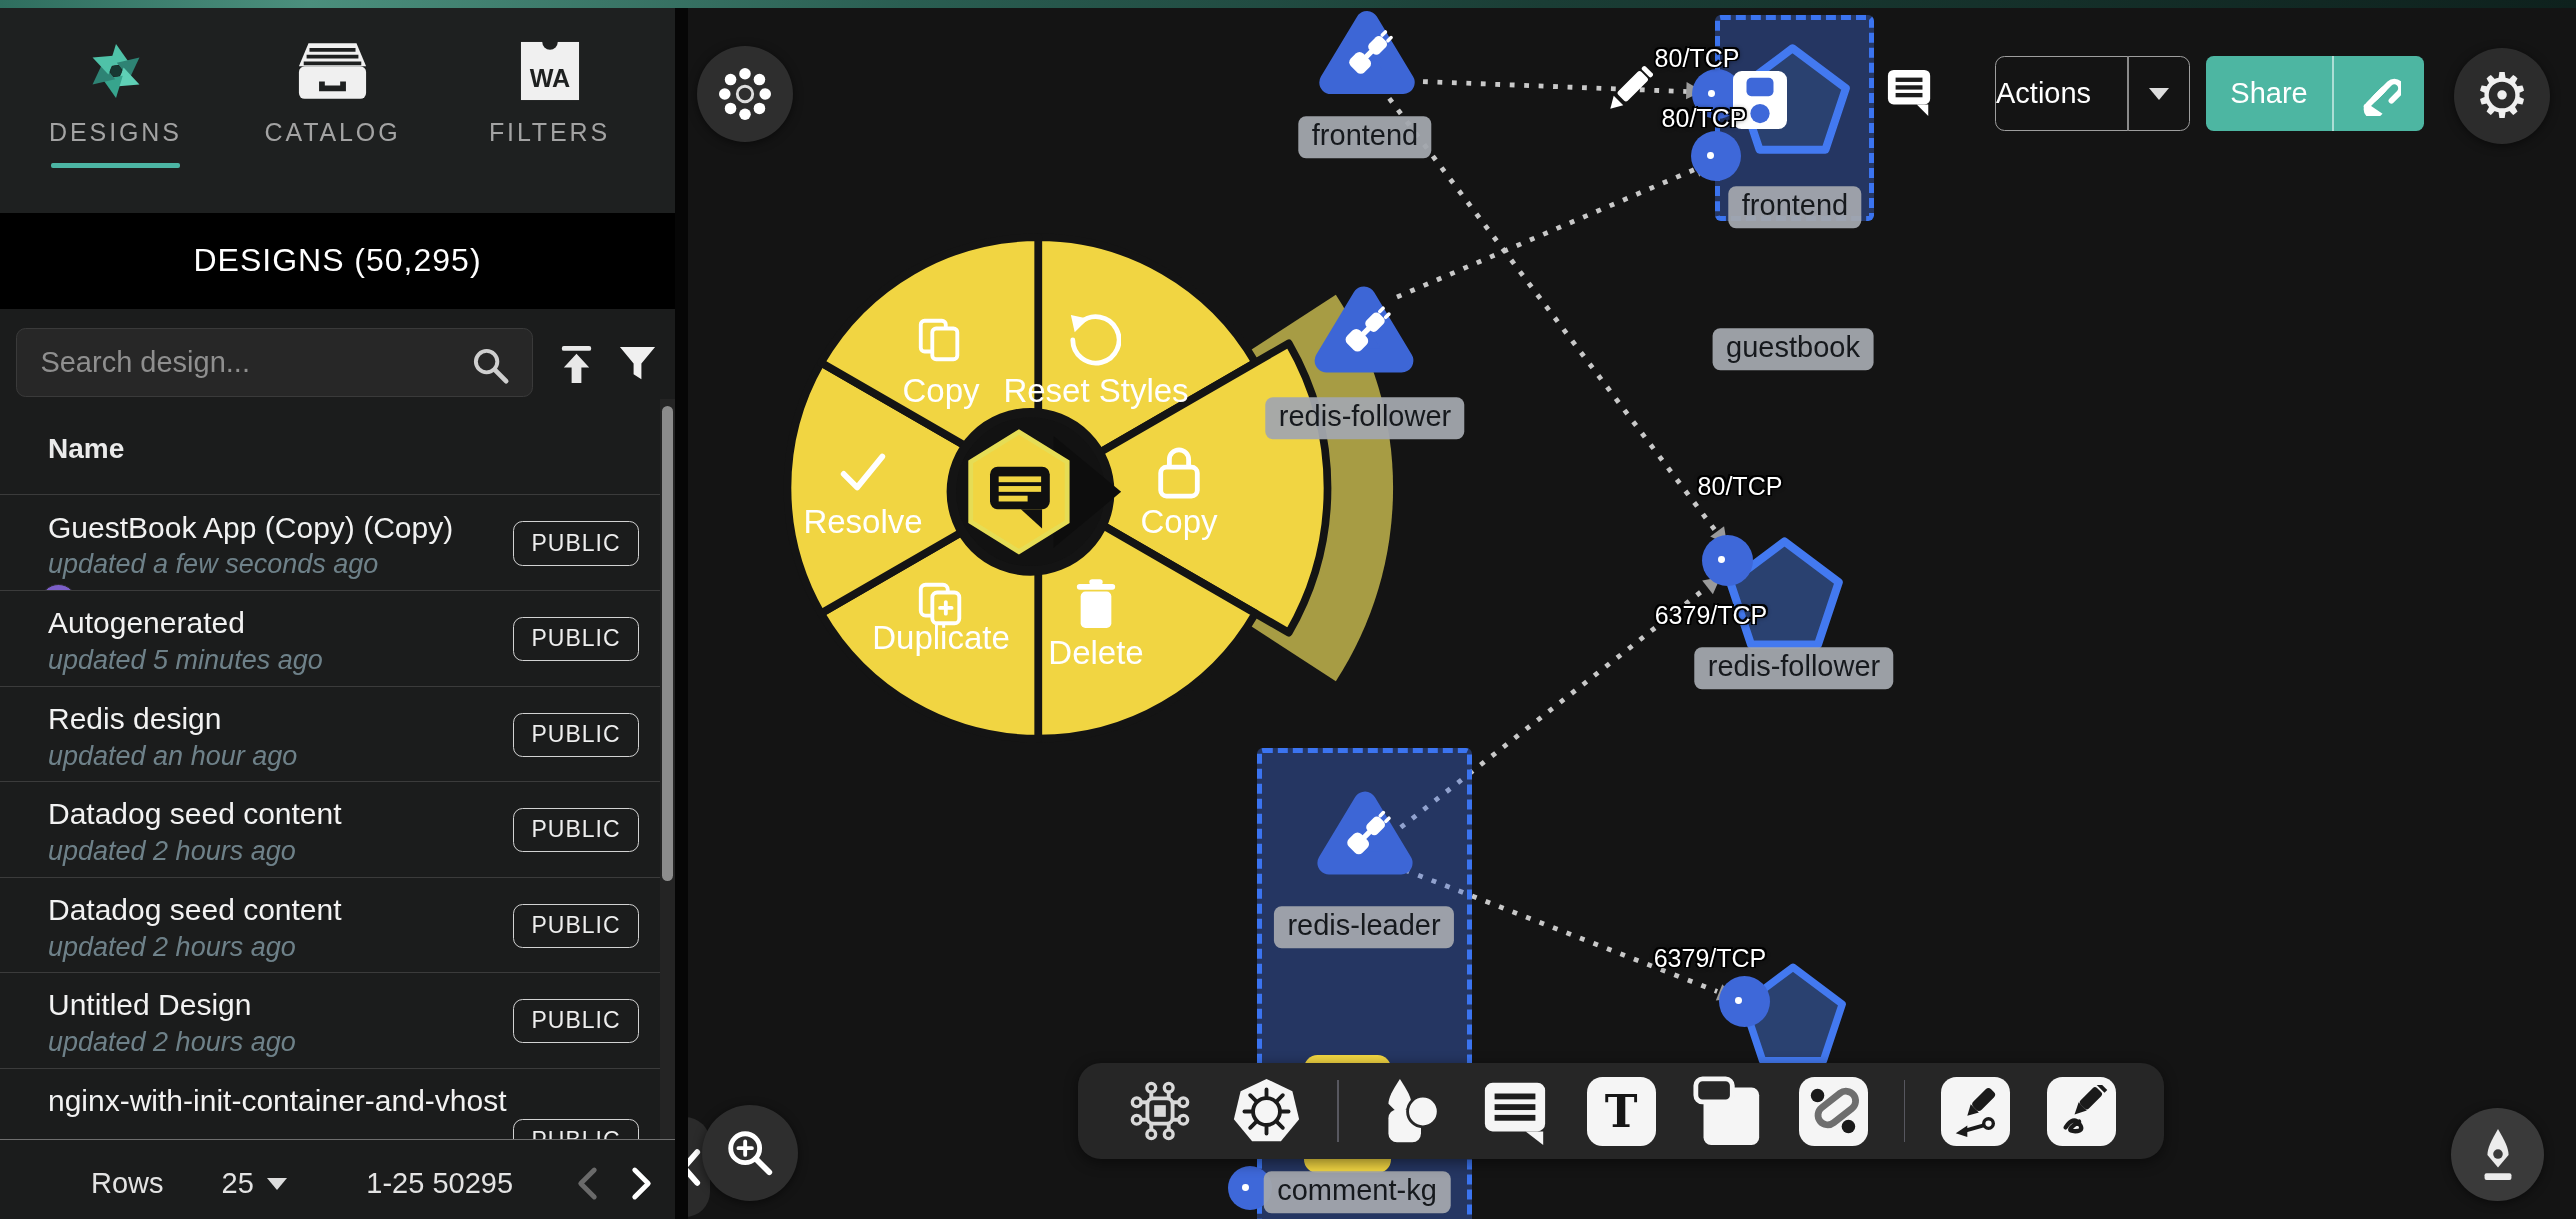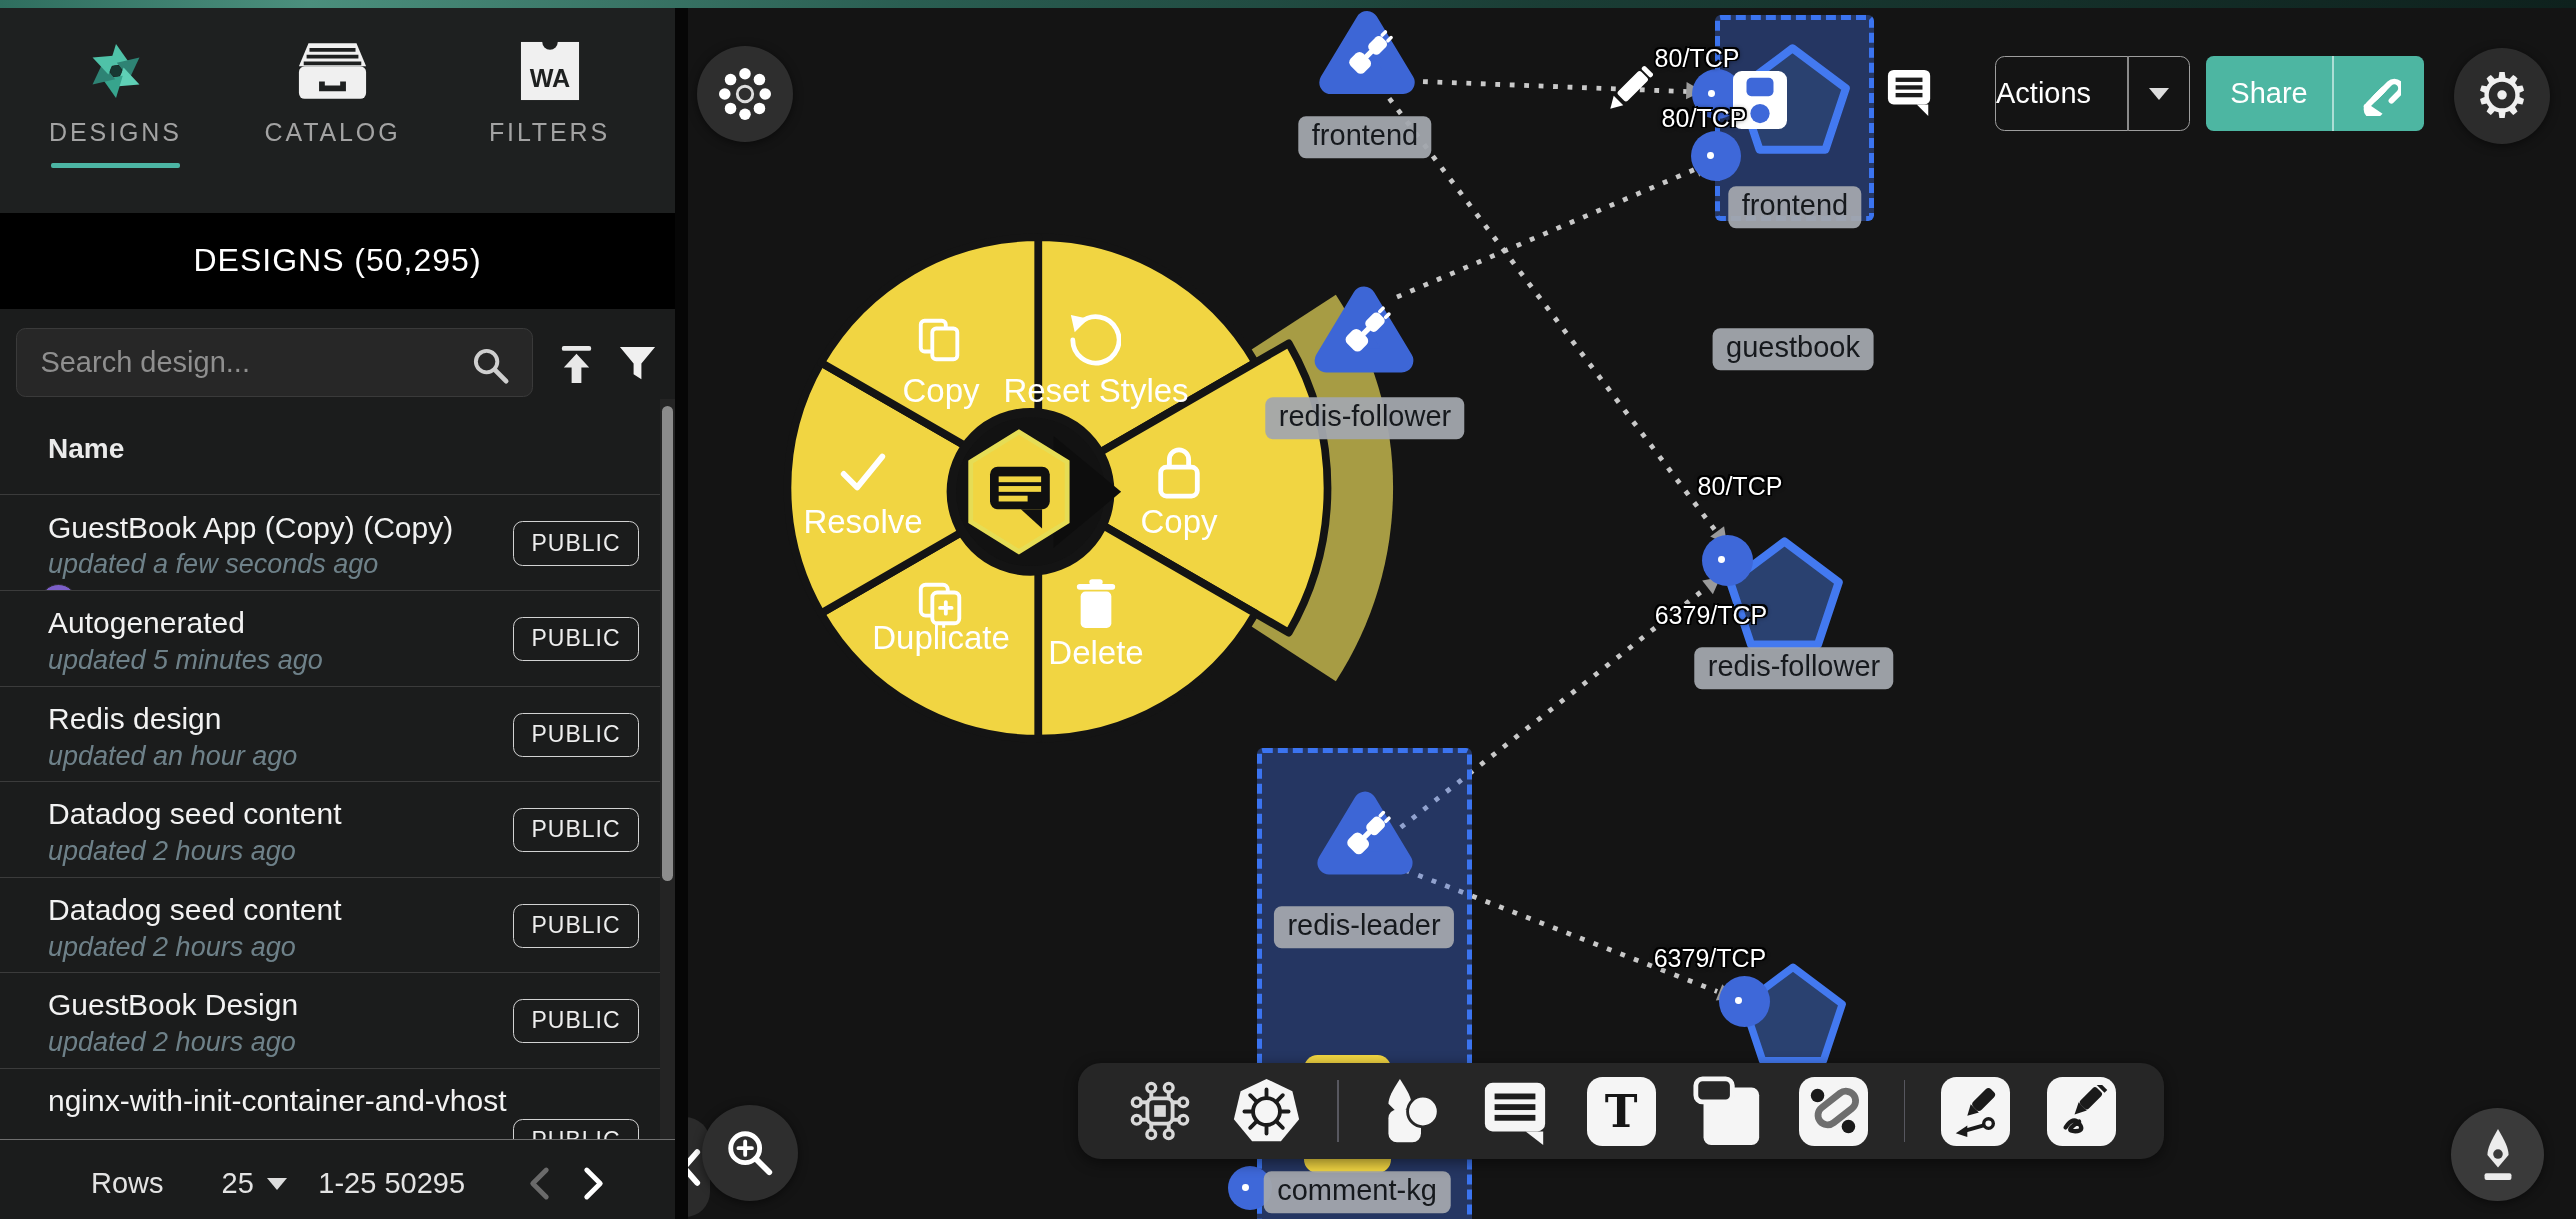--- a/index.html
+++ b/index.html
@@ -46,21 +46,21 @@
     background:#7c5fc9; border:1.9px solid #2a2a2a; }
 
   .sb-scroll-track { left:660px; top:391px; width:15.4px; height:740px; background:#242424; }
   .sb-scroll-thumb { position:absolute; left:1.9px; top:7.7px; width:11.6px; height:475px; background:#8c8c8c; border-radius:6.8px; }
 
   .pagination { left:0; top:1131px; width:675px; height:89px; background:#1b1c1c; border-top:1.9px solid #6e6e6e;
     display:flex; align-items:center; color:#e3e3e3; font-size:29px; }
   .pg-rows-label { margin-left:91px; }
   .pg-select { margin-left:58px; display:flex; align-items:center; gap:13.5px; cursor:pointer; }
   .caret-down { width:0; height:0; border-left:10.6px solid transparent; border-right:10.6px solid transparent; border-top:12.5px solid #ddd; }
-  .pg-range { margin-left:31px; }
+  .pg-range { margin-left:79px; }
   .pg-prev { margin-left:60px; }
   .pg-next { margin-left:25px; }
 
   
   .layer { left:0; top:0; width:2576px; height:1219px; pointer-events:none; }
   .node-group { border:5.8px dashed #3b74f0; border-radius:5.8px; background:rgba(63,106,216,0.40); z-index:4; }
   .chip { transform:translate(-50%,-50%); background:rgba(162,167,173,0.95); color:#16191d;
     font-size:29px; padding:2.9px 13.5px 5.8px; border-radius:7.7px; white-space:nowrap; z-index:7; }
   .edge-label { transform:translate(-50%,-50%); color:#fff; font-size:25px; font-weight:400; z-index:6; white-space:nowrap;
     text-shadow:-1.9px -1.9px 0 #000, 1.9px -1.9px 0 #000, -1.9px 1.9px 0 #000, 1.9px 1.9px 0 #000, 0 0 4.8px #000; }
@@ -527,21 +527,21 @@
         <div class="dname">Datadog seed content</div>
         <div class="dupd">updated 2 hours ago</div>
         <span class="badge">PUBLIC</span>
       </div>
       <div class="drow" style="top:396px">
         <div class="dname">Datadog seed content</div>
         <div class="dupd">updated 2 hours ago</div>
         <span class="badge">PUBLIC</span>
       </div>
       <div class="drow" style="top:491px">
-        <div class="dname">GuestBook Design</div>
+        <div class="dname">Untitled Design</div>
         <div class="dupd">updated 2 hours ago</div>
         <span class="badge">PUBLIC</span>
       </div>
       <div class="drow" style="top:587px;height:116px">
         <div class="dname">nginx-with-init-container-and-vhost</div>
         <span class="badge" style="top:50px">PUBLIC</span>
       </div>
     </div>
 
     <div class="abs sb-scroll-track">

